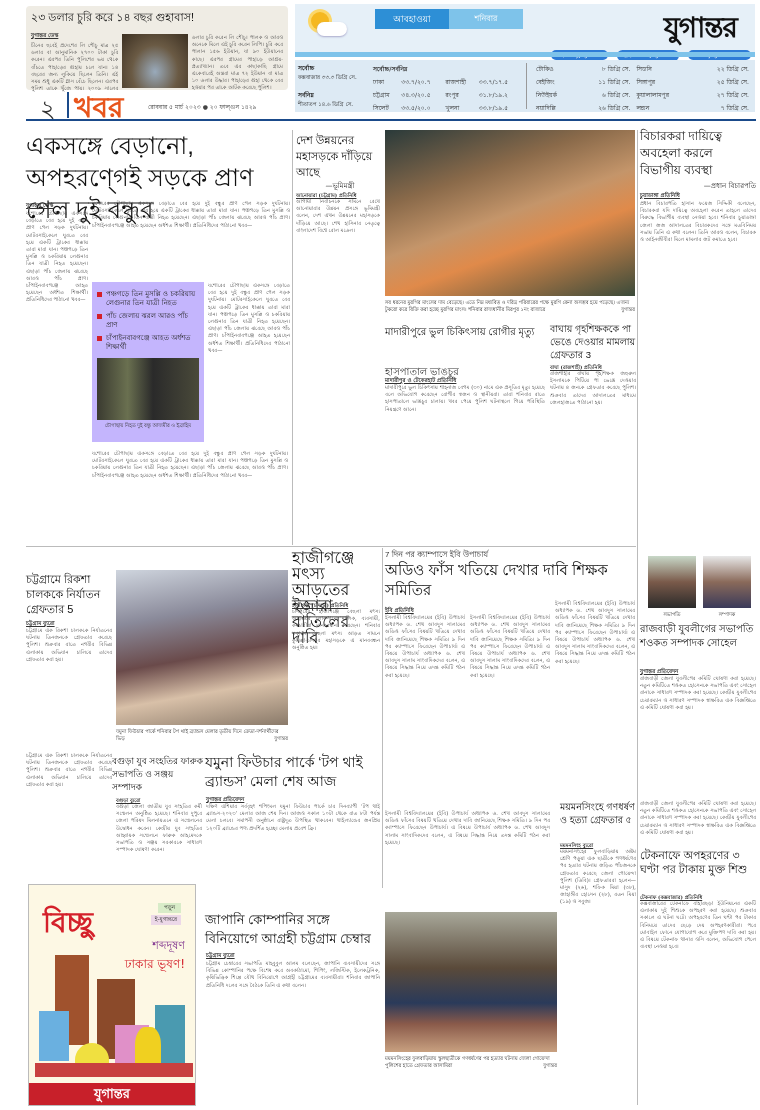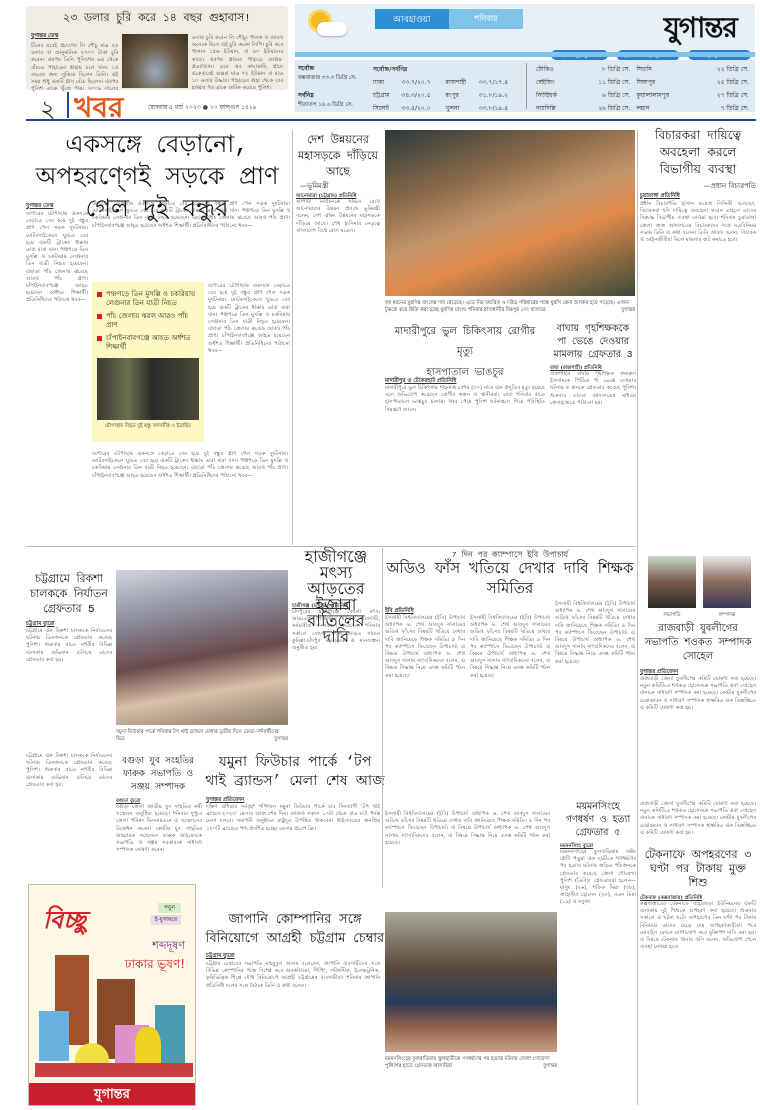--- a/index.html
+++ b/index.html
@@ -1,19 +1,19 @@
 <!DOCTYPE html>
 <html><head>
 <meta charset="utf-8">
 <style>
 *{box-sizing:border-box;margin:0;padding:0}
 body{width:760px;height:1110px;background:#fff;font-family:"DejaVu Serif",serif;color:#222;position:relative;overflow:hidden}
 .abs{position:absolute}
 .txt{font-size:5.2px;line-height:7.2px;color:#444;text-align:justify;overflow:hidden}
-.hl{font-family:Liberation Mono, monospace;color:#111;text-align:center;font-weight:400}
+.hl{font-family:Liberation Sans, sans-serif;color:#111;font-weight:400}
 .byline{font-size:5.5px;color:#333;font-weight:700;text-decoration:underline;margin:2px 0}
 .photo{background:linear-gradient(135deg,#5a4a3a,#a88a6a 40%,#3a2f26);overflow:hidden}
 .cap{font-size:5px;color:#333;line-height:7px}
 .rule{background:#1a4a8a}
 .wx td{font-size:6px;padding:1px 3px;color:#333;font-family:"DejaVu Sans",sans-serif;white-space:nowrap}
 .social{display:inline-block;background:#2d7bd6;color:#fff;font-size:5.5px;padding:2px 6px;border-radius:6px;margin-left:4px;font-family:"DejaVu Sans",sans-serif}
 .bul{display:flex;gap:4px;font-size:7px;color:#222;margin:4px 0;line-height:9px;font-family:"DejaVu Sans",sans-serif}
 .bul span.sq{width:5px;height:5px;background:#d4202a;margin-top:2px;flex:none}
 .vline{position:absolute;width:1px;background:#bbb}
 </style>
@@ -116,42 +116,42 @@
         </tr>
   </tbody>
     </table>
 </div>
 
 <div class="abs rule" style="left:26px;top:119px;width:730px;height:2px"></div>
 
 <div class="abs hl" style="left:26px;top:130px;width:262px;font-size:24px;line-height:32px">একসঙ্গে বেড়ানো, অপহরণ্গেই সড়কে প্রাণ গেল দুই বন্ধুর</div>
 <div class="abs byline" style="left:26px;top:200px">যুগান্তর ডেস্ক</div>
 <div class="abs txt" style="left:26px;top:210px;width:62px;height:235px">যশোরের চৌগাছায় একসঙ্গে বেড়াতে বের হয়ে দুই বন্ধুর প্রাণ গেল সড়ক দুর্ঘটনায়। মোটরসাইকেলে ঘুরতে বের হয়ে একটি ট্রাকের ধাক্কায় তারা মারা যান। পঞ্চগড়ে তিন মুসল্লি ও চকরিয়ায় লেগুনার তিন যাত্রী নিহত হয়েছেন। এছাড়া পাঁচ জেলায় ঝরেছে আরও পাঁচ প্রাণ। চাঁপাইনবাবগঞ্জে আহত হয়েছেন অর্ধশত শিক্ষার্থী। প্রতিনিধিদের পাঠানো খবর—</div>
-<div class="abs" style="left:92px;top:282px;width:112px;height:160px;background:#fef9c3;padding:4px 5px">
+<div class="abs" style="left:92px;top:282px;width:112px;height:160px;background:#c4b5fd;padding:4px 5px">
   <div class="bul">
       <span class="sq"></span>
       <span>পঞ্চগড়ে তিন মুসল্লি ও চকরিয়ায় লেগুনার তিন যাত্রী নিহত</span>
     </div>
   <div class="bul">
       <span class="sq"></span>
       <span>পাঁচ জেলায় ঝরল আরও পাঁচ প্রাণ</span>
     </div>
   <div class="bul">
       <span class="sq"></span>
       <span>চাঁপাইনবাবগঞ্জে আহত অর্ধশত শিক্ষার্থী</span>
     </div>
   <div class="photo" style="height:62px;margin-top:6px;background:linear-gradient(90deg,#3a3a30,#6a7050 30%,#2a2a2a 55%,#4a4a3a)"></div>
   <div class="cap" style="text-align:center;margin-top:2px">চৌগাছায় নিহত দুই বন্ধু আজমীর ও ইব্রাহিম</div>
 </div>
 <div class="abs txt" style="left:92px;top:200px;width:198px;height:80px">যশোরের চৌগাছায় একসঙ্গে বেড়াতে বের হয়ে দুই বন্ধুর প্রাণ গেল সড়ক দুর্ঘটনায়। মোটরসাইকেলে ঘুরতে বের হয়ে একটি ট্রাকের ধাক্কায় তারা মারা যান। পঞ্চগড়ে তিন মুসল্লি ও চকরিয়ায় লেগুনার তিন যাত্রী নিহত হয়েছেন। এছাড়া পাঁচ জেলায় ঝরেছে আরও পাঁচ প্রাণ। চাঁপাইনবাবগঞ্জে আহত হয়েছেন অর্ধশত শিক্ষার্থী। প্রতিনিধিদের পাঠানো খবর—</div>
 <div class="abs txt" style="left:208px;top:282px;width:82px;height:160px">যশোরের চৌগাছায় একসঙ্গে বেড়াতে বের হয়ে দুই বন্ধুর প্রাণ গেল সড়ক দুর্ঘটনায়। মোটরসাইকেলে ঘুরতে বের হয়ে একটি ট্রাকের ধাক্কায় তারা মারা যান। পঞ্চগড়ে তিন মুসল্লি ও চকরিয়ায় লেগুনার তিন যাত্রী নিহত হয়েছেন। এছাড়া পাঁচ জেলায় ঝরেছে আরও পাঁচ প্রাণ। চাঁপাইনবাবগঞ্জে আহত হয়েছেন অর্ধশত শিক্ষার্থী। প্রতিনিধিদের পাঠানো খবর—</div>
 <div class="abs txt" style="left:92px;top:450px;width:196px;height:95px">যশোরের চৌগাছায় একসঙ্গে বেড়াতে বের হয়ে দুই বন্ধুর প্রাণ গেল সড়ক দুর্ঘটনায়। মোটরসাইকেলে ঘুরতে বের হয়ে একটি ট্রাকের ধাক্কায় তারা মারা যান। পঞ্চগড়ে তিন মুসল্লি ও চকরিয়ায় লেগুনার তিন যাত্রী নিহত হয়েছেন। এছাড়া পাঁচ জেলায় ঝরেছে আরও পাঁচ প্রাণ। চাঁপাইনবাবগঞ্জে আহত হয়েছেন অর্ধশত শিক্ষার্থী। প্রতিনিধিদের পাঠানো খবর—</div>
 
 <div class="abs hl" style="left:296px;top:132px;width:84px;font-size:11px;line-height:16px">দেশ উন্নয়নের মহাসড়কে দাঁড়িয়ে আছে</div>
-<div class="abs" style="left:300px;top:180px;width:80px;text-align:left;font-size:7px;font-family:'DejaVu Sans',sans-serif">—ভূমিমন্ত্রী</div>
+<div class="abs" style="left:300px;top:180px;width:80px;text-align:center;font-size:7px;font-family:'DejaVu Sans',sans-serif">—ভূমিমন্ত্রী</div>
 <div class="abs byline" style="left:296px;top:190px;font-size:5px">আনোয়ারা (চট্টগ্রাম) প্রতিনিধি</div>
 <div class="abs txt" style="left:296px;top:198px;width:84px;height:345px">আগামী নির্বাচনকে সামনে রেখে আনোয়ারার উন্নয়ন প্রসঙ্গে ভূমিমন্ত্রী বলেন, দেশ এখন উন্নয়নের মহাসড়কে দাঁড়িয়ে আছে। শেখ হাসিনার নেতৃত্বে বাংলাদেশ বিশ্বে রোল মডেল।</div>
 
 <div class="abs photo" style="left:385px;top:130px;width:250px;height:166px;background:linear-gradient(160deg,#2a3a3a,#8a6a4a 30%,#c4956a 50%,#e08a4a 65%,#3a4a3a)"></div>
 <div class="abs cap" style="left:385px;top:299px;width:250px"><span>সব ধরনের মুরগির মাংসের দাম বেড়েছে। এতে নিম্ন মধ্যবিত্ত ও দরিদ্র পরিবারের পক্ষে মুরগি কেনা অসম্ভব হয়ে পড়েছে। এজন্য টুকরো করে বিক্রি করা হচ্ছে মুরগির মাংস। শনিবার রাজধানীর মিরপুর ১নং বাজারে</span> <span style="float:right">যুগান্তর</span></div>
 
 <div class="abs hl" style="left:640px;top:128px;width:116px;font-size:12px;line-height:17px">বিচারকরা দায়িত্বে অবহেলা করলে বিভাগীয় ব্যবস্থা</div>
 <div class="abs" style="left:640px;top:180px;width:116px;text-align:right;font-size:7px;font-family:'DejaVu Sans',sans-serif">—প্রধান বিচারপতি</div>
 <div class="abs byline" style="left:640px;top:190px">চুয়াডাঙ্গা প্রতিনিধি</div>
 <div class="abs txt" style="left:640px;top:200px;width:116px;height:360px">প্রধান বিচারপতি হাসান ফয়েজ সিদ্দিকী বলেছেন, বিচারকরা যদি দায়িত্বে অবহেলা করেন তাহলে তাদের বিরুদ্ধে বিভাগীয় ব্যবস্থা নেওয়া হবে। শনিবার চুয়াডাঙ্গা জেলা জজ আদালতের বিচারকদের সঙ্গে মতবিনিময় সভায় তিনি এ কথা বলেন। তিনি আরও বলেন, বিচারক ও আইনজীবীরা মিলে মামলার জট কমাতে হবে।</div>
@@ -210,21 +210,21 @@
 <div class="abs hl" style="left:560px;top:800px;width:76px;font-size:9.5px;line-height:13px">ময়মনসিংহে গণধর্ষণ ও হত্যা গ্রেফতার ৫</div>
 <div class="abs byline" style="left:560px;top:840px;font-size:5px">ময়মনসিংহ ব্যুরো</div>
 <div class="abs txt" style="left:560px;top:848px;width:76px;height:255px">ময়মনসিংহের ফুলবাড়িয়ায় অষ্টম শ্রেণি পড়ুয়া এক ছাত্রীকে গণধর্ষণের পর হত্যার ঘটনায় জড়িত পাঁচজনকে গ্রেফতার করেছে জেলা গোয়েন্দা পুলিশ (ডিবি)। গ্রেফতাররা হলেন—মাসুদ (২৬), শফিক মিয়া (৩৮), জাহাঙ্গীর হোসেন (২৮), রতন মিয়া (১৯) ও সবুজ।</div>
 
 <div class="abs txt" style="left:640px;top:800px;width:116px;height:40px">রাজবাড়ী জেলা যুবলীগের কমিটি ঘোষণা করা হয়েছে। নতুন কমিটিতে শওকত হোসেনকে সভাপতি এবং সোহেল রানাকে সাধারণ সম্পাদক করা হয়েছে। কেন্দ্রীয় যুবলীগের চেয়ারম্যান ও সাধারণ সম্পাদক স্বাক্ষরিত এক বিজ্ঞপ্তিতে এ কমিটি ঘোষণা করা হয়।</div>
 <div class="abs hl" style="left:640px;top:848px;width:116px;font-size:11px;line-height:14px">টেকনাফে অপহরণের ৩ ঘণ্টা পর টাকায় মুক্ত শিশু</div>
 <div class="abs byline" style="left:640px;top:892px;font-size:5px">টেকনাফ (কক্সবাজার) প্রতিনিধি</div>
 <div class="abs txt" style="left:640px;top:900px;width:116px;height:205px">কক্সবাজারের টেকনাফে বাহারছড়া ইউনিয়নের একটি এলাকায় দুই শিশুকে অপহরণ করা হয়েছে। শুক্রবার সকালে এ ঘটনা ঘটে। অপহরণের তিন ঘণ্টা পর টাকার বিনিময়ে তাদের ছেড়ে দেয় অপহরণকারীরা। পরে মোবাইল ফোনে যোগাযোগ করে মুক্তিপণ দাবি করা হয়। এ বিষয়ে টেকনাফ থানার ওসি বলেন, অভিযোগ পেলে ব্যবস্থা নেওয়া হবে।</div>
 
 <div class="abs" style="left:28px;top:884px;width:168px;height:222px;border:1px solid #bbb;background:#fdf8e4;overflow:hidden">
-  <div style="position:absolute;left:14px;top:16px;font-size:24px;font-weight:900;color:#d4202a;font-family:'DejaVu Sans',sans-serif;font-style:italic">বিচ্ছু</div>
+  <div style="position:absolute;left:14px;top:16px;font-size:28px;font-weight:900;color:#d4202a;font-family:'DejaVu Sans',sans-serif;">বিচ্ছু</div>
   <div style="position:absolute;right:14px;top:18px;background:#d8ecc8;font-size:5.5px;padding:1px 6px;font-family:'DejaVu Sans',sans-serif">পড়ুন</div>
   <div style="position:absolute;right:14px;top:30px;background:#ecd8e8;font-size:5.5px;padding:1px 4px;font-family:'DejaVu Sans',sans-serif">ই-যুগান্তরে</div>
   <div style="position:absolute;right:10px;top:52px;font-size:11px;color:#7a2a8a;font-family:'DejaVu Sans',sans-serif">শব্দদূষণ</div>
   <div style="position:absolute;right:10px;top:70px;font-size:12px;color:#d4202a;font-family:'DejaVu Sans',sans-serif">ঢাকার ভূষণ!</div>
   <div style="position:absolute;left:6px;top:70px;width:158px;height:122px">
     <div style="position:absolute;left:20px;top:0;width:34px;height:90px;background:#a0522d"></div>
     <div style="position:absolute;left:62px;top:24px;width:38px;height:80px;background:#8b4a2a"></div>
     <div style="position:absolute;left:4px;top:56px;width:30px;height:50px;background:#6ab0e0"></div>
     <div style="position:absolute;left:80px;top:70px;width:34px;height:40px;background:#e090c8"></div>
     <div style="position:absolute;left:120px;top:50px;width:30px;height:60px;background:#4a9ab0"></div>

